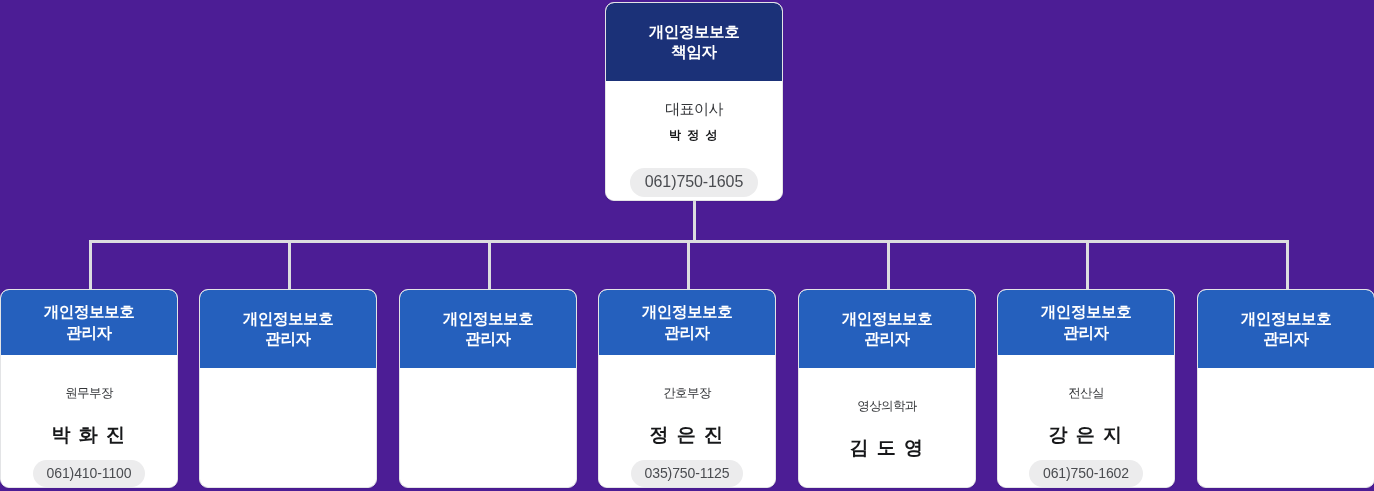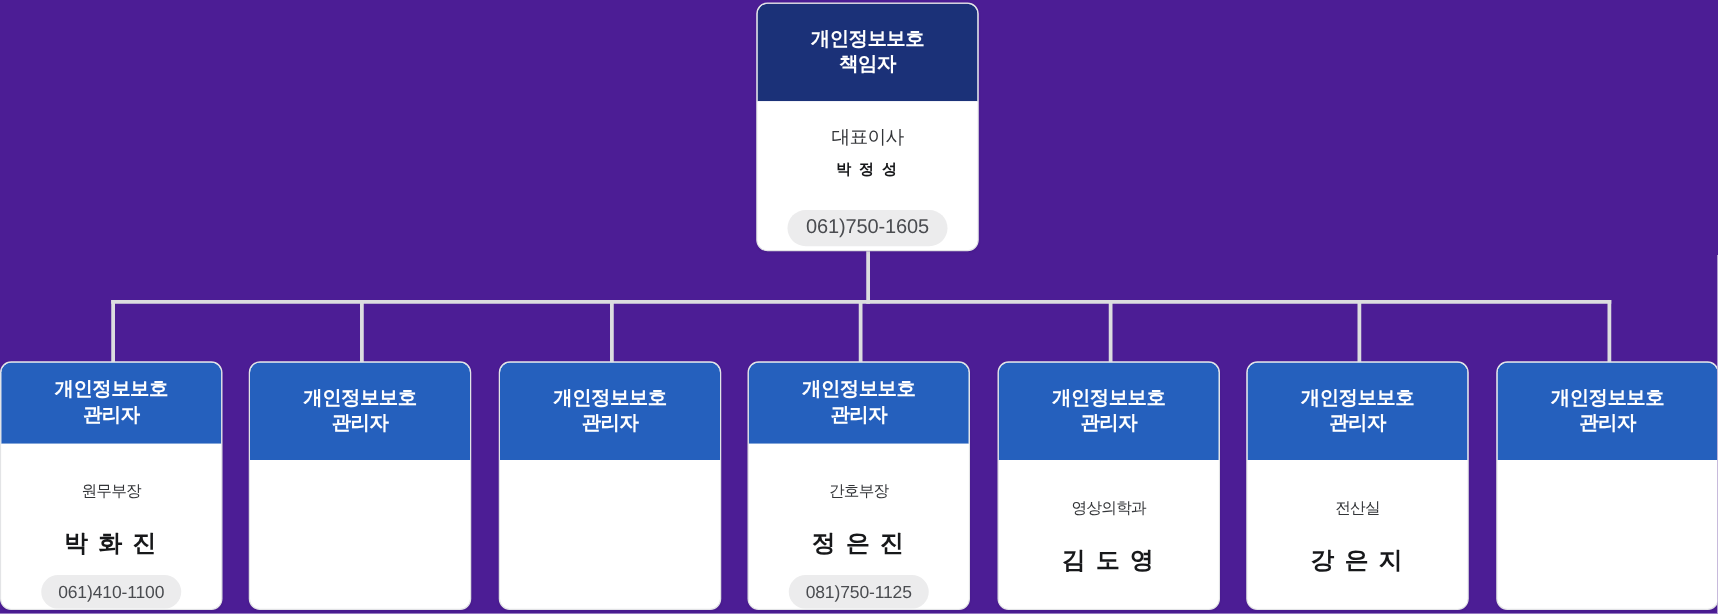--- a/index.html
+++ b/index.html
@@ -193,21 +193,21 @@
   </div>
 
   <div class="node-card child-card" style="left:598px">
     <div class="card-header">
       <span class="hl">개인정보보호</span>
       <span class="hl">관리자</span>
     </div>
     <div class="card-body">
       <div class="dept">간호부장</div>
       <div class="person">정 은 진</div>
-      <div class="phone-pill">081)750-1125</div>
+      <div class="phone-pill">035)750-1125</div>
     </div>
   </div>
 
   <div class="node-card child-card" style="left:798px">
     <div class="card-header">
       <span class="hl">개인정보보호</span>
       <span class="hl">관리자</span>
     </div>
     <div class="card-body">
       <div class="dept">영상의학과</div>
@@ -216,20 +216,21 @@
   </div>
 
   <div class="node-card child-card" style="left:997px">
     <div class="card-header">
       <span class="hl">개인정보보호</span>
       <span class="hl">관리자</span>
     </div>
     <div class="card-body">
       <div class="dept">전산실</div>
       <div class="person">강 은 지</div>
+      <div class="phone-pill">061)750-1602</div>
     </div>
   </div>
 
   <div class="node-card child-card" style="left:1197px">
     <div class="card-header">
       <span class="hl">개인정보보호</span>
       <span class="hl">관리자</span>
     </div>
   </div>
 

